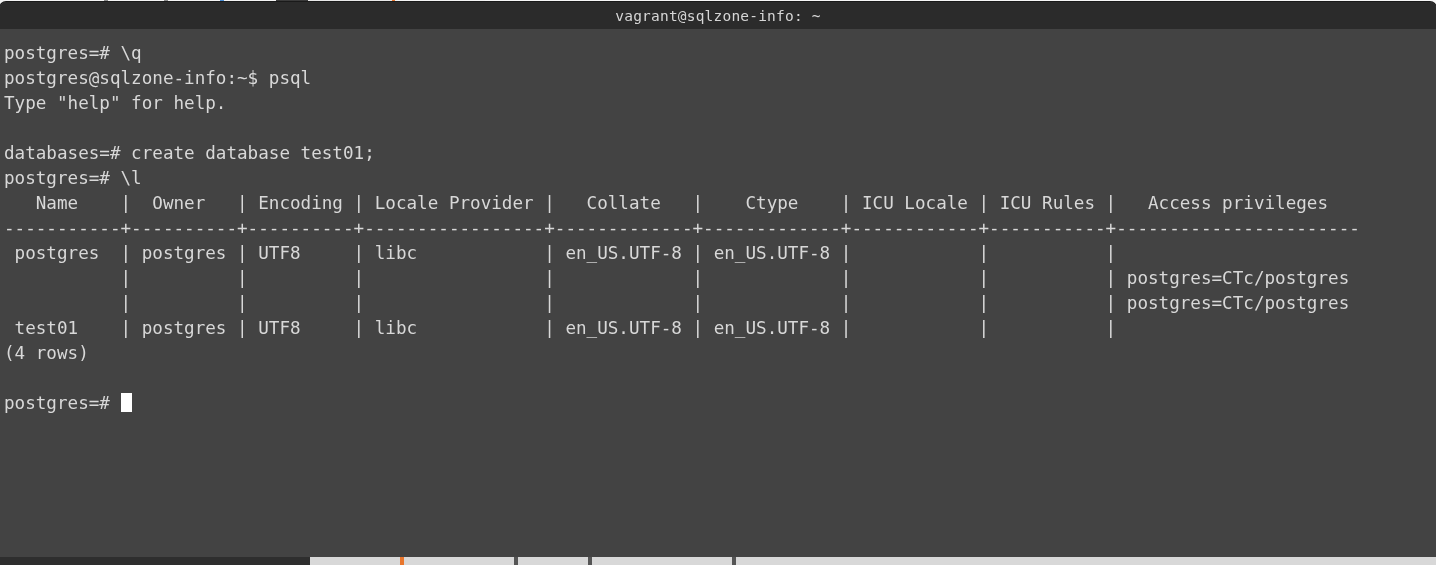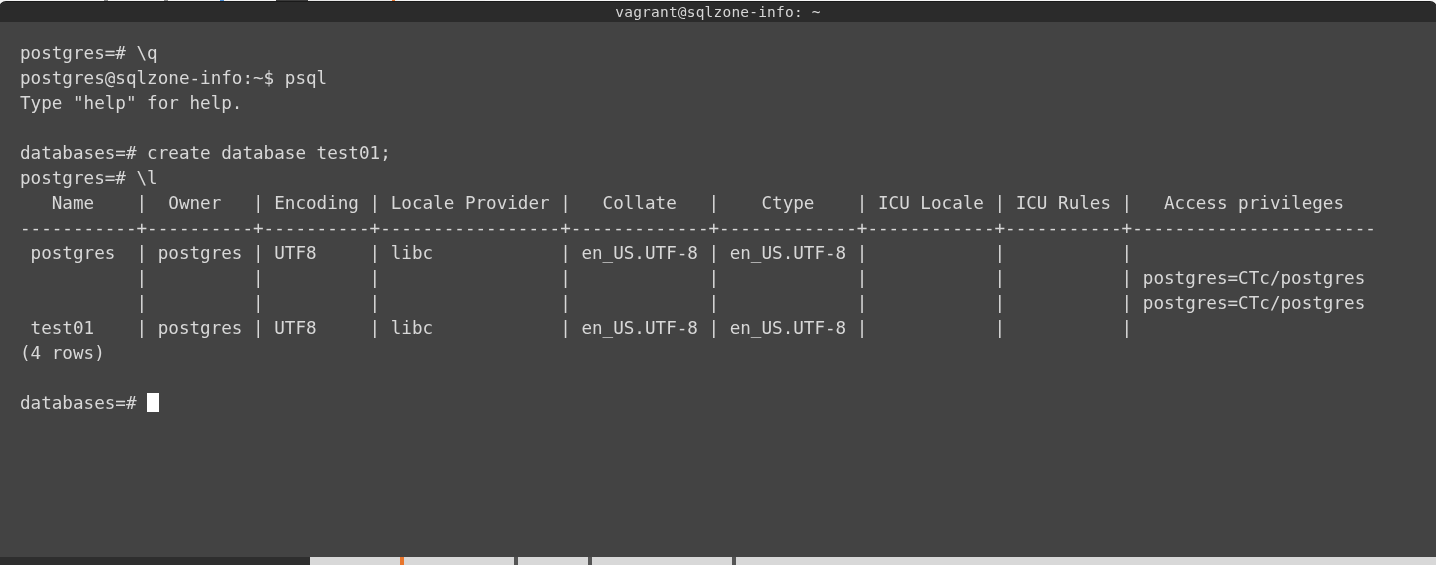--- a/index.html
+++ b/index.html
@@ -36,21 +36,21 @@
     top: 2px;
     width: 1436px;
     height: 555px;
     background: #434343;
     border-radius: 6px 6px 0 0;
     overflow: hidden;
     box-shadow: 0 0 0 1px #1a1a1a;
   }
 
   #titlebar {
-    height: 20px;
+    height: 27px;
     background: #2b2b2b;
     border-radius: 6px 6px 0 0;
     display: flex;
     align-items: center;
     justify-content: center;
     position: relative;
   }
   #titlebar-title {
     color: #d6d6d6;
     font-size: 14.5px;
@@ -58,21 +58,21 @@
     white-space: pre;
   }
 
   #terminal-body {
     position: absolute;
     left: 0;
     top: 27px;
     width: 1400px;
     height: 528px;
     background: #434343;
-    padding: 12px 0 0 20px;
+    padding: 12px 0 0 4px;
     box-sizing: border-box;
   }
 
   .line {
     color: #d8d8d8;
     font-size: 17.6px;
     line-height: 25px;
     white-space: pre;
     height: 25px;
     letter-spacing: 0px;
@@ -136,21 +136,21 @@
         <div class="line">databases=# create database test01;</div>
         <div class="line">postgres=# \l</div>
         <div class="line">   Name    |  Owner   | Encoding | Locale Provider |   Collate   |    Ctype    | ICU Locale | ICU Rules |   Access privileges</div>
         <div class="line">-----------+----------+----------+-----------------+-------------+-------------+------------+-----------+-----------------------</div>
         <div class="line"> postgres  | postgres | UTF8     | libc            | en_US.UTF-8 | en_US.UTF-8 |            |           |</div>
         <div class="line">           |          |          |                 |             |             |            |           | postgres=CTc/postgres</div>
         <div class="line">           |          |          |                 |             |             |            |           | postgres=CTc/postgres</div>
         <div class="line"> test01    | postgres | UTF8     | libc            | en_US.UTF-8 | en_US.UTF-8 |            |           |</div>
         <div class="line">(4 rows)</div>
         <div class="line blank"> </div>
-        <div class="line"><span>databases=# </span><span id="cursor"></span></div>
+        <div class="line"><span>postgres=# </span><span id="cursor"></span></div>
       </div>
   </div>
 
 </div>
 
 <div id="bottom-strip">
     <div class="seg" style="left: 0px; width: 310px; background: rgb(46, 46, 46);"></div>
     <div class="seg" style="left: 310px; width: 90px; background: rgb(216, 216, 216);"></div>
     <div class="seg" style="left: 400px; width: 4px; background: rgb(232, 118, 45);"></div>
     <div class="seg" style="left: 404px; width: 110px; background: rgb(216, 216, 216);"></div>

